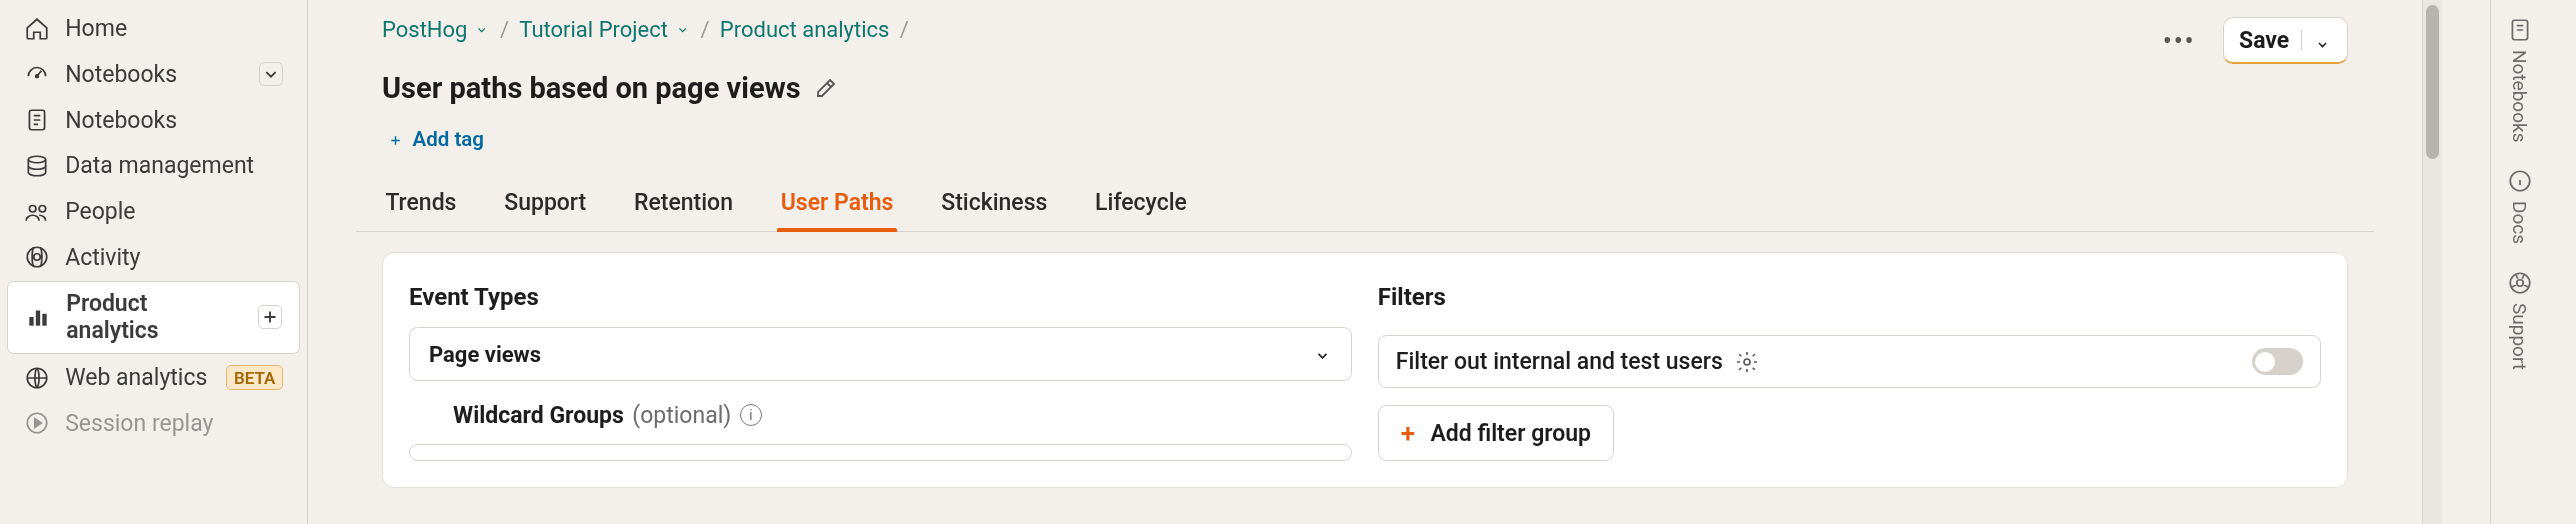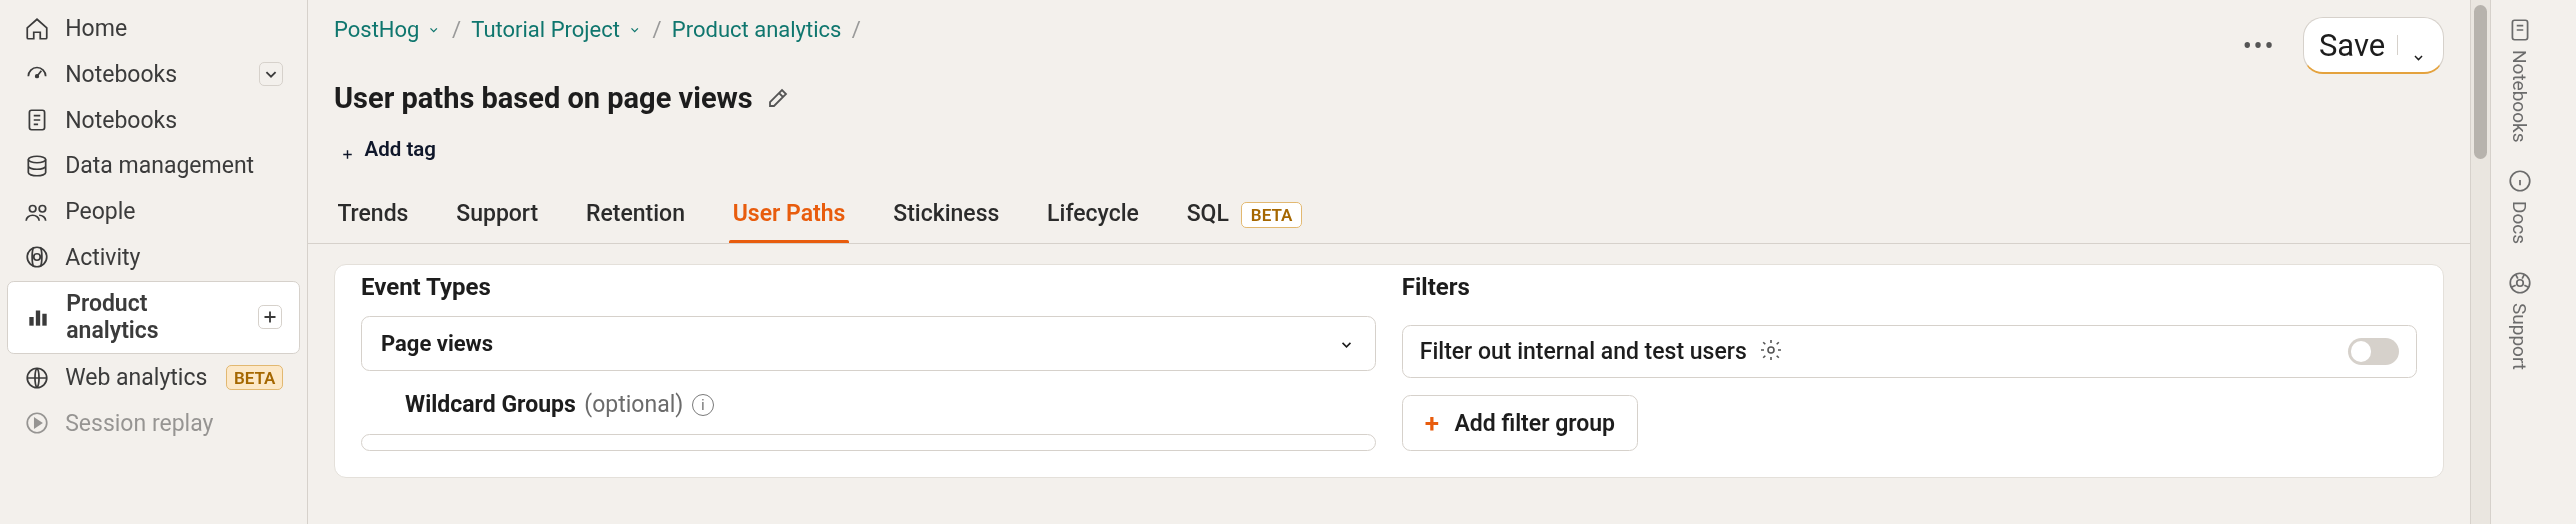--- a/index.html
+++ b/index.html
@@ -3,21 +3,21 @@
 <meta charset="utf-8">
 <style>
 * { box-sizing: border-box; margin: 0; padding: 0; }
 body {
   font-family: -apple-system, BlinkMacSystemFont, "Segoe UI", Roboto, sans-serif;
   font-size: 12px;
   color: #1d1d1d;
   background: #f3f0ec;
   overflow: hidden;
 }
-.app { display: flex; width: 2548px; height: 525px; }
+.app { display: flex; width: 2548px; height: 525px; gap: 48px; }
 
 
 .sidebar {
   width: 308px;
   background: #f3f0ec;
   border-right: 0.9px solid #d6d1cb;
   padding-top: 5.1px;
   flex-shrink: 0;
 }
 .nav-item {
@@ -95,43 +95,43 @@
 .header-actions {
   margin-left: auto;
   display: flex; align-items: center; gap: 20.5px;
 }
 .more-btn { font-size: 27px; color: #555; letter-spacing: 1.7px; cursor: pointer; padding: 3.4px 6.8px;}
 .save-btn {
   display: flex; align-items: center; gap: 12px;
   background: #fff;
   border: 0.9px solid #d6d1cb;
   border-bottom: 2.6px solid #e4a23d;
-  border-radius: 20px;
+  border-radius: 10px;
   padding: 8.5px 15.4px;
-  font-size: 31px;
-  font-weight: 400;
+  font-size: 23px;
+  font-weight: 700;
   cursor: pointer;
 }
 .save-btn .divider { width:0.9px; height:20.5px; background:#d6d1cb; }
 
 .description-row {
   padding: 8.5px 26px;
   display: flex; align-items: center; gap: 12px;
 }
 .description-placeholder {
   font-size: 23px;
   color: #8a8a8a;
   font-style: italic;
 }
 
 .tag-row { padding: 3.4px 26px 15.4px 26px; }
 .add-tag-btn {
-  display: inline-flex; align-items: flex-end; gap: 8.5px;
+  display: inline-flex; align-items: center; gap: 8.5px;
   font-size: 20.5px; font-weight: 600;
-  color: #0f172a;
+  color: #0369a1;
   padding: 3.4px 5.1px;
 }
 
 .tab-row {
   display: flex;
   gap: 41px;
   padding: 8.5px 26px 0 26px;
   border-bottom: 0.9px solid #d6d1cb;
 }
 .tab {
@@ -155,21 +155,21 @@
   border-radius: 5.1px;
   margin-left: 6.8px;
   font-weight: 600;
 }
 
 .content-card {
   margin: 20.5px 26px;
   background: #fff;
   border: 0.9px solid #e4e0da;
   border-radius: 12px;
-  padding: 8px 26px 26px 26px;
+  padding: 30px 26px 26px 26px;
   display: flex; gap: 26px;
 }
 .col { flex: 1; }
 .section-title {
   font-size: 24px; font-weight: 700; margin-bottom: 15.4px;
 }
 .select {
   display:flex; align-items:center; justify-content:space-between;
   border:0.9px solid #d6d1cb; border-radius:8.5px;
   padding: 13.7px 19px;
@@ -180,21 +180,21 @@
   margin-top: 20.5px;
   display:flex; align-items:center; gap:8.5px;
   font-size: 23px;
   margin-left: 44px;
 }
 .subsection-row .label { font-weight: 700; }
 .subsection-row .optional { color:#6b6b6b; font-weight: 400; }
 .info-icon { width:22px; height:22px; border:1.7px solid #7a7a7a; border-radius:50%; display:inline-flex;align-items:center;justify-content:center; font-size:15.4px; color:#7a7a7a;}
 
 .filter-box {
-  display:flex; align-items:flex-start; gap:12px;
+  display:flex; align-items:center; gap:12px;
   border:0.9px solid #d6d1cb; border-radius:8.5px;
   padding: 12px 17px;
   font-size: 23px; font-weight:500;margin-top:24px;
 }
 .toggle {
   width: 51px; height: 27px; background:#d6d1cb; border-radius: 13.7px; margin-left:auto; position:relative;
 }
 .toggle::after {
   content:""; position:absolute; left:3.4px; top:3.4px; width:20.5px; height:20.5px; background:#fff; border-radius:50%;
 }
@@ -404,24 +404,20 @@
       </span>
     </div>
 
     <div class="tab-row">
       <div class="tab">Trends</div>
       <div class="tab">Support</div>
       <div class="tab">Retention</div>
       <div class="tab active">User Paths</div>
       <div class="tab">Stickiness</div>
       <div class="tab">Lifecycle</div>
-      <div class="tab">
-        <span>SQL</span>
-        <span class="tab-badge">BETA</span>
-      </div>
     </div>
 
     <div class="content-card">
       <div class="col">
         <div class="section-title">Event Types</div>
         <div class="select">
           <span>Page views</span>
           <span style="width:19px;height:19px;display:inline-block"><svg viewBox="0 0 24 24" fill="none" stroke="currentColor" stroke-width="2">
                 <path d="m7 10 5 5 5-5"></path>
               </svg></span>

